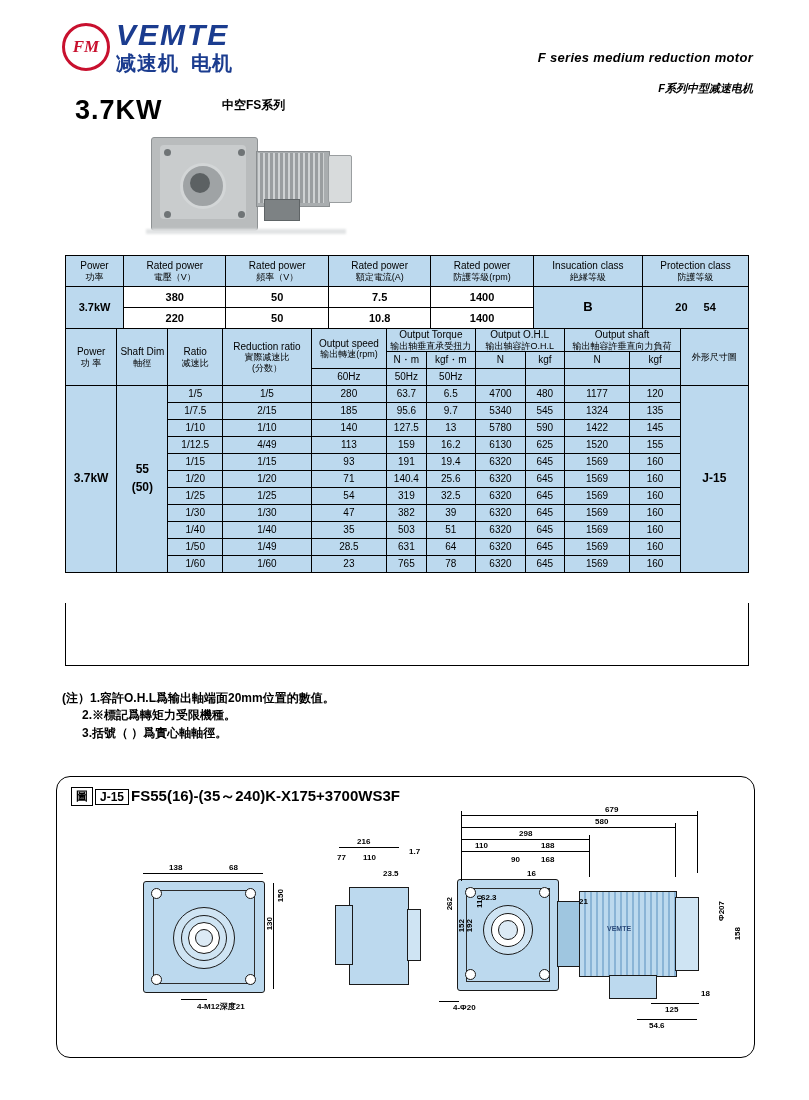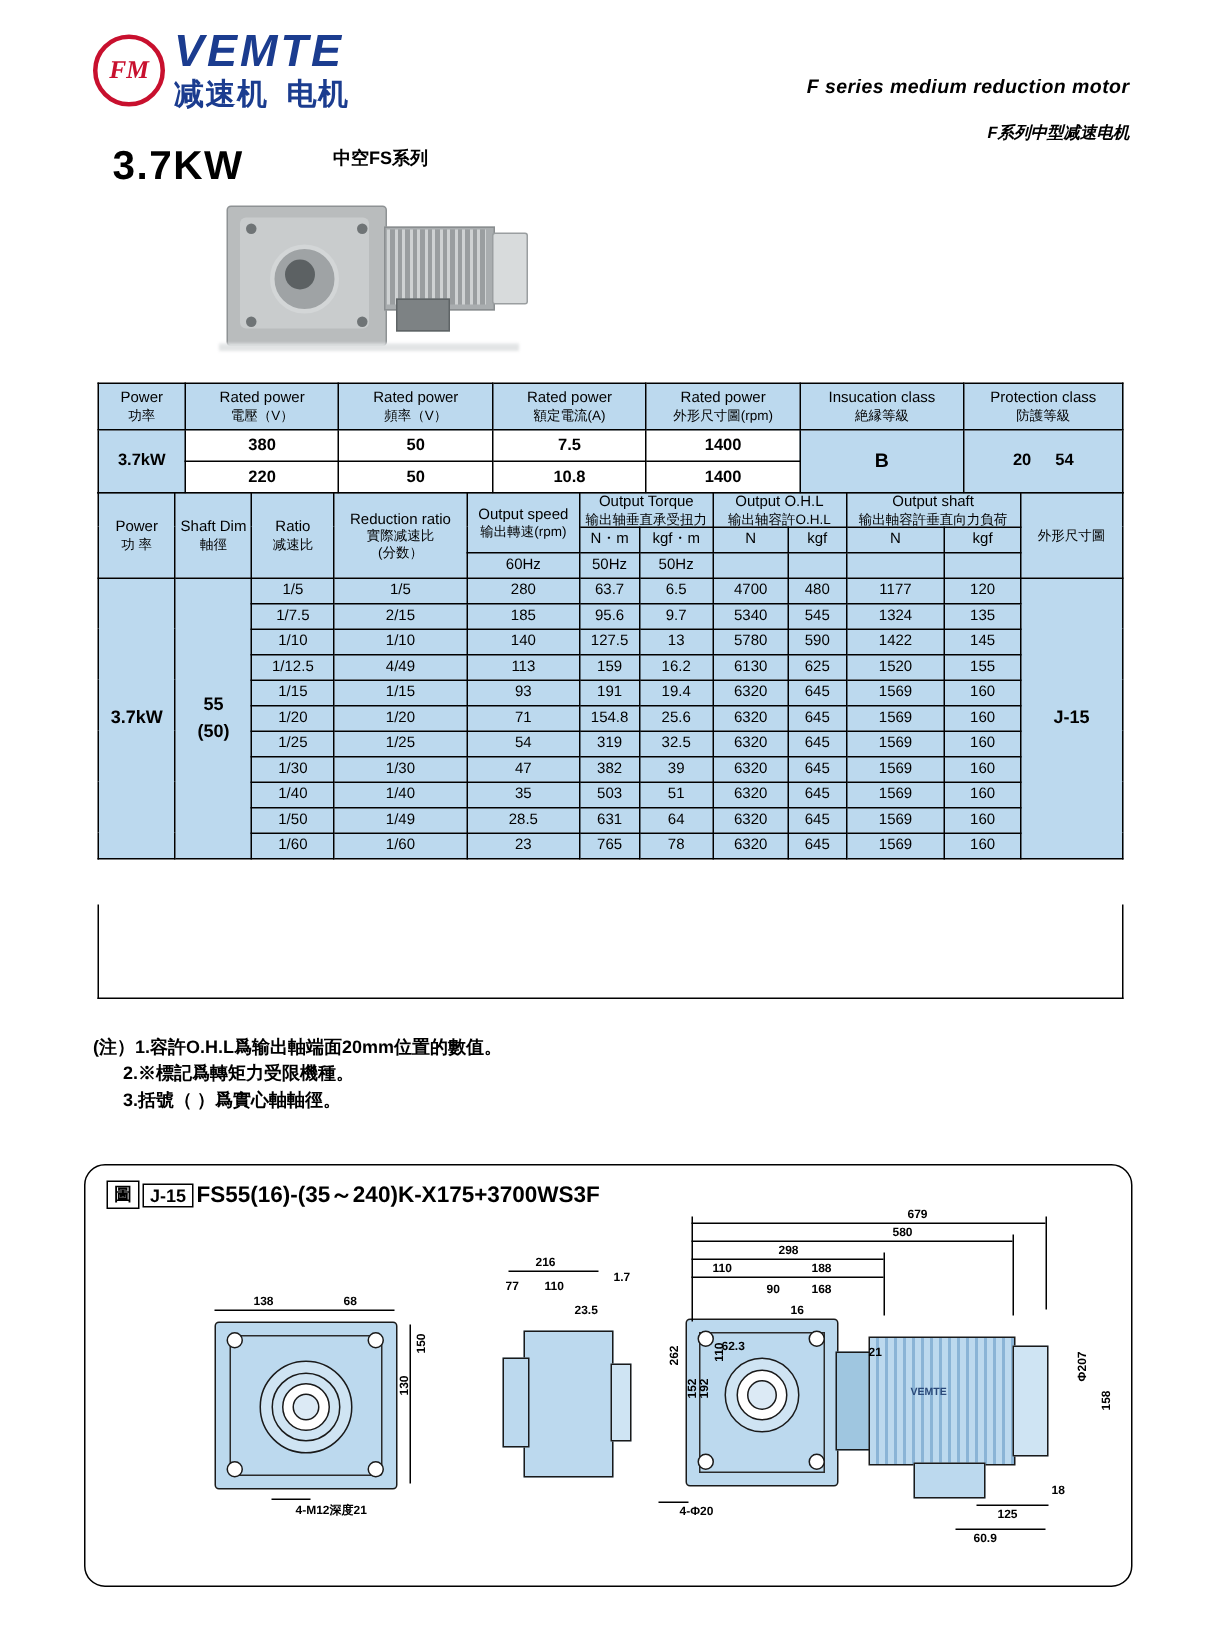--- a/index.html
+++ b/index.html
@@ -191,21 +191,21 @@
         <td style="width:15%">
           <div class="hdr-en">Rated  power</div>
           <div class="hdr-cn">頻率（V）</div>
         </td>
         <td style="width:15%">
           <div class="hdr-en">Rated  power</div>
           <div class="hdr-cn">額定電流(A)</div>
         </td>
         <td style="width:15%">
           <div class="hdr-en">Rated  power</div>
-          <div class="hdr-cn">外形尺寸圖(rpm)</div>
+          <div class="hdr-cn">防護等級(rpm)</div>
         </td>
         <td style="width:16%">
           <div class="hdr-en">Insucation class</div>
           <div class="hdr-cn">絶縁等級</div>
         </td>
         <td style="width:15.5%">
           <div class="hdr-en">Protection class</div>
           <div class="hdr-cn">防護等級</div>
         </td>
       </tr>
@@ -345,21 +345,21 @@
         <td>19.4</td>
         <td>6320</td>
         <td>645</td>
         <td>1569</td>
         <td>160</td>
       </tr>
       <tr class="blue">
         <td>1/20</td>
         <td>1/20</td>
         <td>71</td>
-        <td>154.8</td>
+        <td>140.4</td>
         <td>25.6</td>
         <td>6320</td>
         <td>645</td>
         <td>1569</td>
         <td>160</td>
       </tr>
       <tr class="blue">
         <td>1/25</td>
         <td>1/25</td>
         <td>54</td>
@@ -501,21 +501,21 @@
       <div class="dim lbl-v" style="left:388px;top:120px;">262</div>
       <div class="dim lbl-v" style="left:400px;top:142px;">152</div>
       <div class="dim lbl-v" style="left:408px;top:142px;">192</div>
       <div class="dim lbl-v" style="left:418px;top:118px;">110</div>
       <div class="dim" style="left:424px;top:116px;">62.3</div>
       <div class="dim" style="left:396px;top:226px;">4-Φ20</div>
       <div class="dline h" style="left:382px;top:224px;width:20px;"></div>
       <div class="dim lbl-v" style="left:660px;top:124px;">Φ207</div>
       <div class="dim lbl-v" style="left:676px;top:150px;">158</div>
       <div class="dim" style="left:608px;top:228px;">125</div>
-      <div class="dim" style="left:592px;top:244px;">60.9</div>
+      <div class="dim" style="left:592px;top:244px;">54.6</div>
       <div class="dim" style="left:644px;top:212px;">18</div>
 
       <div class="dline v" style="left:404px;top:34px;height:70px;"></div>
       <div class="dline v" style="left:640px;top:34px;height:62px;"></div>
       <div class="dline v" style="left:618px;top:46px;height:54px;"></div>
       <div class="dline v" style="left:532px;top:58px;height:42px;"></div>
       <div class="dline h" style="left:580px;top:242px;width:60px;"></div>
       <div class="dline h" style="left:594px;top:226px;width:48px;"></div>
     </div>
   </div>

